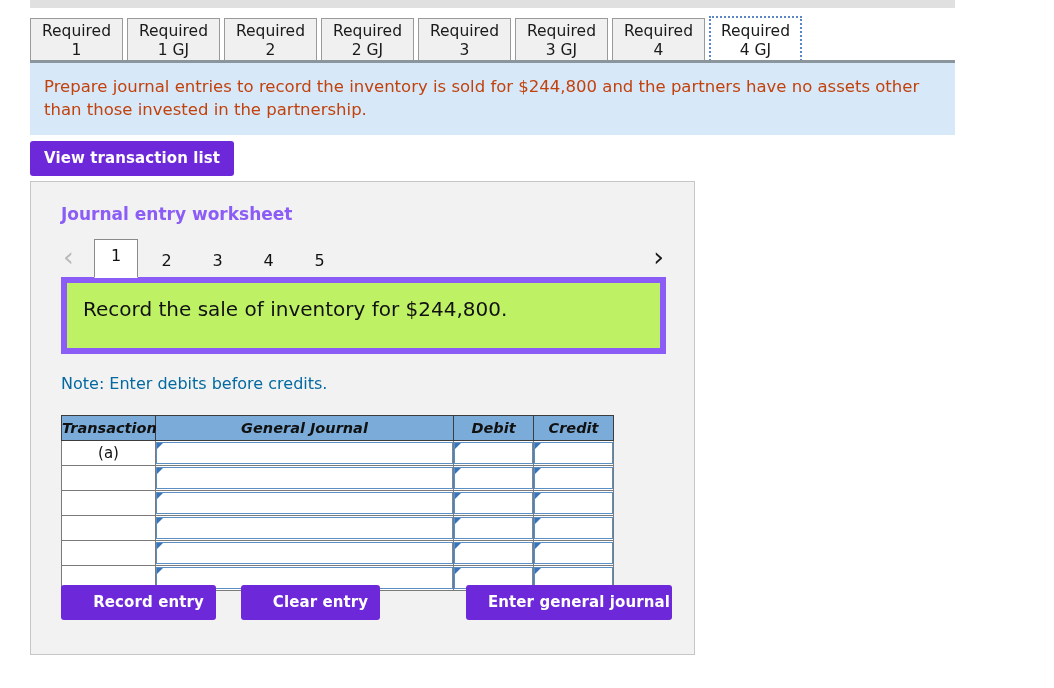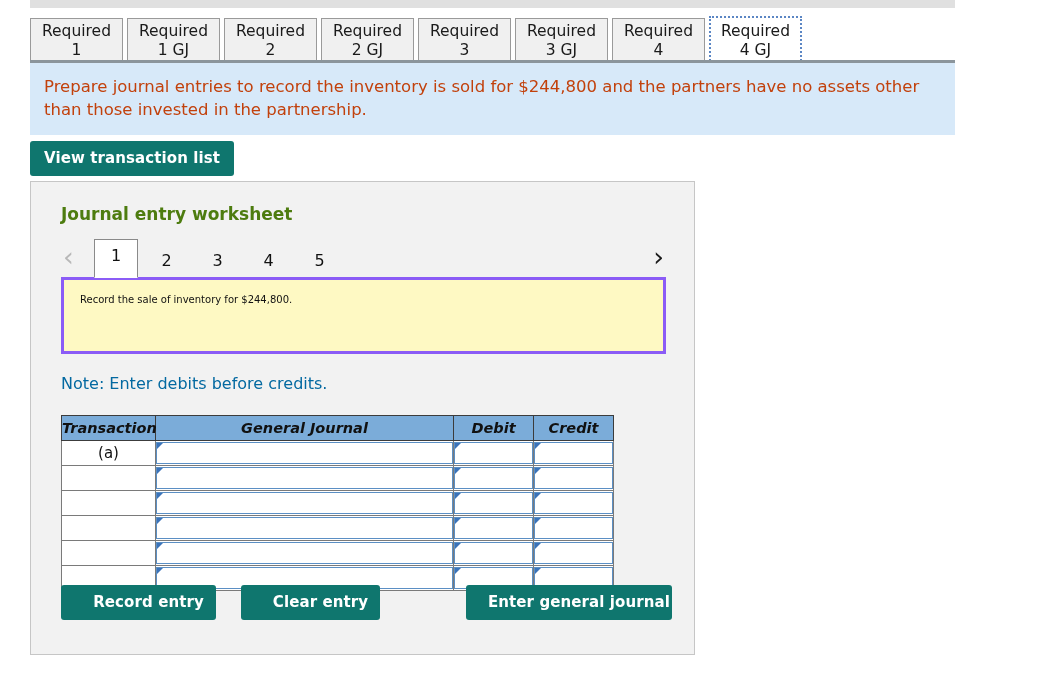--- a/index.html
+++ b/index.html
@@ -78,21 +78,21 @@
     padding: 12px 14px 14px 14px;
     background: #d7e9f9;
     font-size: 16.5px;
     line-height: 23px;
     color: #c2410c;
   }
 
   
   .btn {
     display: inline-block;
-    background: #0f766e;
+    background: #6d28d9;
     color: #ffffff;
     font-weight: bold;
     font-size: 15px;
     border: none;
     border-radius: 3px;
     padding: 8px 14px 9px 14px;
     cursor: pointer;
     font-family: "DejaVu Sans", "Liberation Sans", sans-serif;
     letter-spacing: 0.1px;
   }
@@ -112,21 +112,21 @@
     box-sizing: border-box;
     background: #f2f2f2;
     border: 1px solid #c6c6c6;
   }
   .ws-title {
     position: absolute;
     left: 30px;
     top: 22px;
     font-size: 17px;
     font-weight: bold;
-    color: #4d7c0f;
+    color: #8b5cf6;
   }
 
   
   .pager {
     position: absolute;
     left: 30px;
     top: 58px;
     width: 605px;
     height: 38px;
   }
@@ -174,24 +174,24 @@
   }
 
   
   .descbox {
     position: absolute;
     left: 30px;
     top: 95px;
     width: 605px;
     height: 77px;
     box-sizing: border-box;
-    background: #fef9c3;
-    border: 3px solid #8b5cf6;
+    background: #bef264;
+    border: 6px solid #8b5cf6;
     padding: 14px 16px;
-    font-size: 10px;
+    font-size: 20px;
     color: #111111;
     z-index: 1;
   }
 
   
   .note {
     position: absolute;
     left: 30px;
     top: 192px;
     font-size: 16px;

